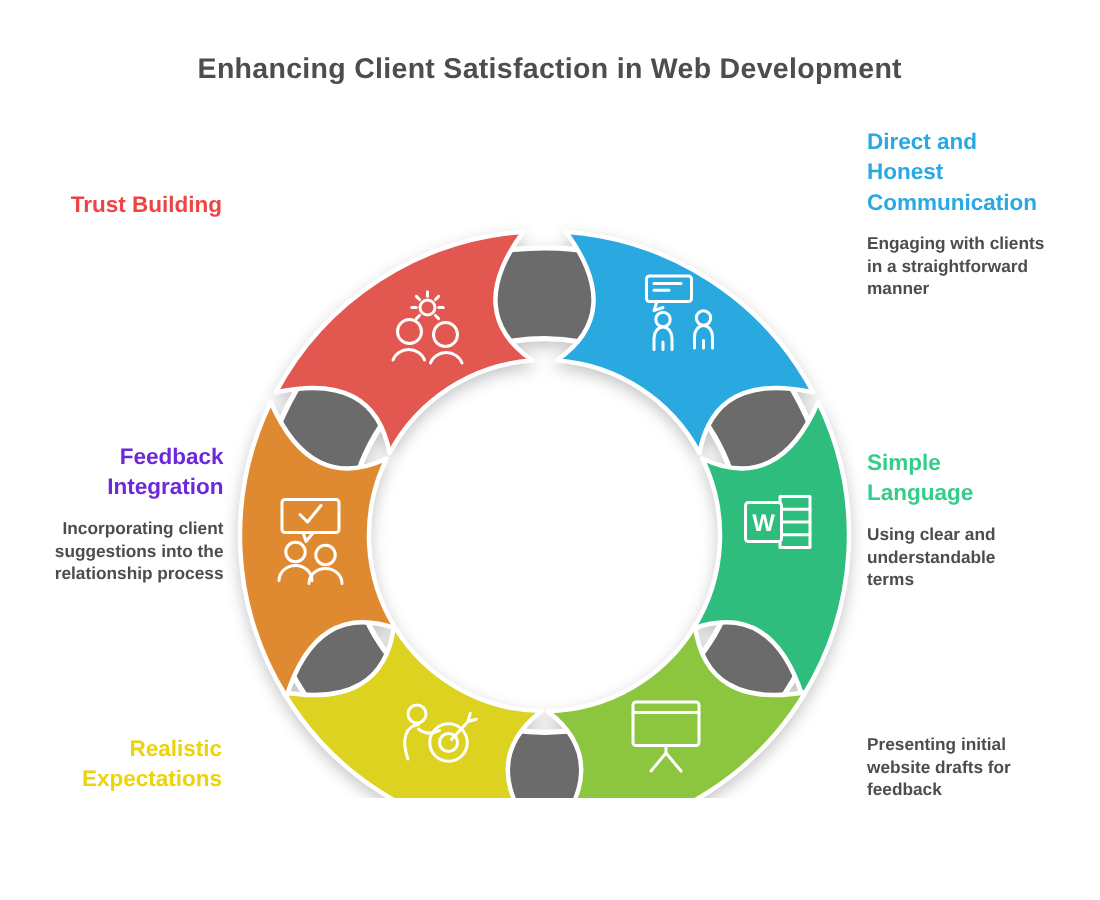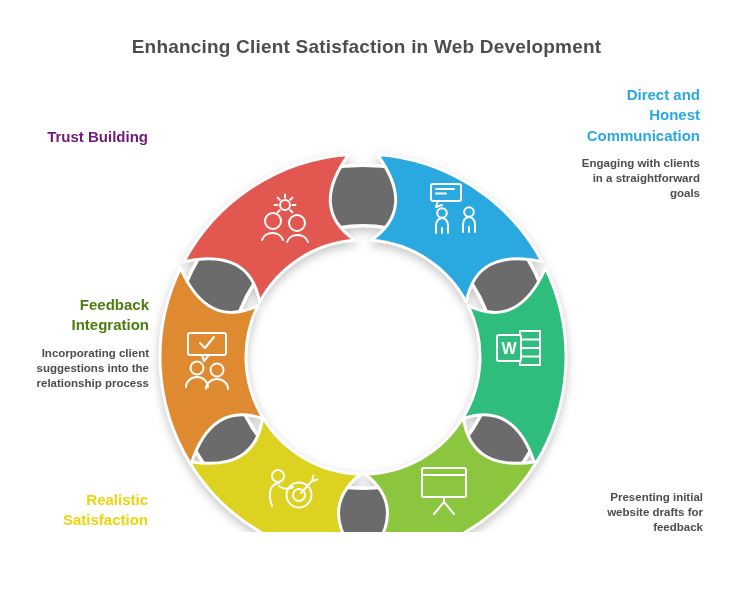--- a/index.html
+++ b/index.html
@@ -29,21 +29,21 @@
     font-weight:bold;
   }
   .label-block p{
     margin:0;
     font-size:11.5px;
     line-height:1.32;
     font-weight:bold;
     color:#4d4d4d;
   }
   .align-right{text-align:right;}
-  .align-left{text-align:right;}
+  .align-left{text-align:left;}
 </style>
 </head>
 <body>
 
 <div class="page">
 
   <div class="title">Enhancing Client Satisfaction in Web Development</div>
 
   <svg class="diagram-svg" width="733" height="600" viewBox="0 0 733 600">
     <g class="ring-shadow">
@@ -108,37 +108,39 @@
 
       <g transform="translate(444,492)">
         <rect x="-22" y="-24" width="44" height="29" rx="2"></rect>
         <path d="M-22,-17 h44"></path>
         <path d="M0,5 v5 M0,10 l-10,12 M0,10 l10,12"></path>
       </g>
     </g>
   </svg>
 
   <div class="label-block align-right" style="left:18px;top:127px;width:130px;">
-    <h3 style="color: #701a75;">Trust Building</h3>
+    <h3 style="color: #ef4444;">Trust Building</h3>
   </div>
 
   <div class="label-block align-left" style="left:578px;top:85px;width:122px;">
     <h3 style="color: rgb(41, 169, 224);">Direct and Honest Communication</h3>
-    <p>Engaging with clients in a straightforward goals</p>
+    <p>Engaging with clients in a straightforward manner</p>
   </div>
 
   <div class="label-block align-left" style="left:578px;top:299px;width:105px;">
+    <h3 style="color: rgb(53, 205, 140);">Simple Language</h3>
+    <p>Using clear and understandable terms</p>
   </div>
 
   <div class="label-block align-right" style="left:18px;top:295px;width:131px;">
-    <h3 style="color: #4d7c0f;">Feedback Integration</h3>
+    <h3 style="color: #6d28d9;">Feedback Integration</h3>
     <p>Incorporating client suggestions into the relationship process</p>
   </div>
 
   <div class="label-block align-right" style="left:28px;top:490px;width:120px;">
-    <h3 style="color: rgb(236, 212, 10);">Realistic Satisfaction</h3>
+    <h3 style="color: rgb(236, 212, 10);">Realistic Expectations</h3>
   </div>
 
   <div class="label-block align-left" style="left:578px;top:490px;width:125px;">
     <p>Presenting initial website drafts for feedback</p>
   </div>
 
 </div>
 
 </body></html>

